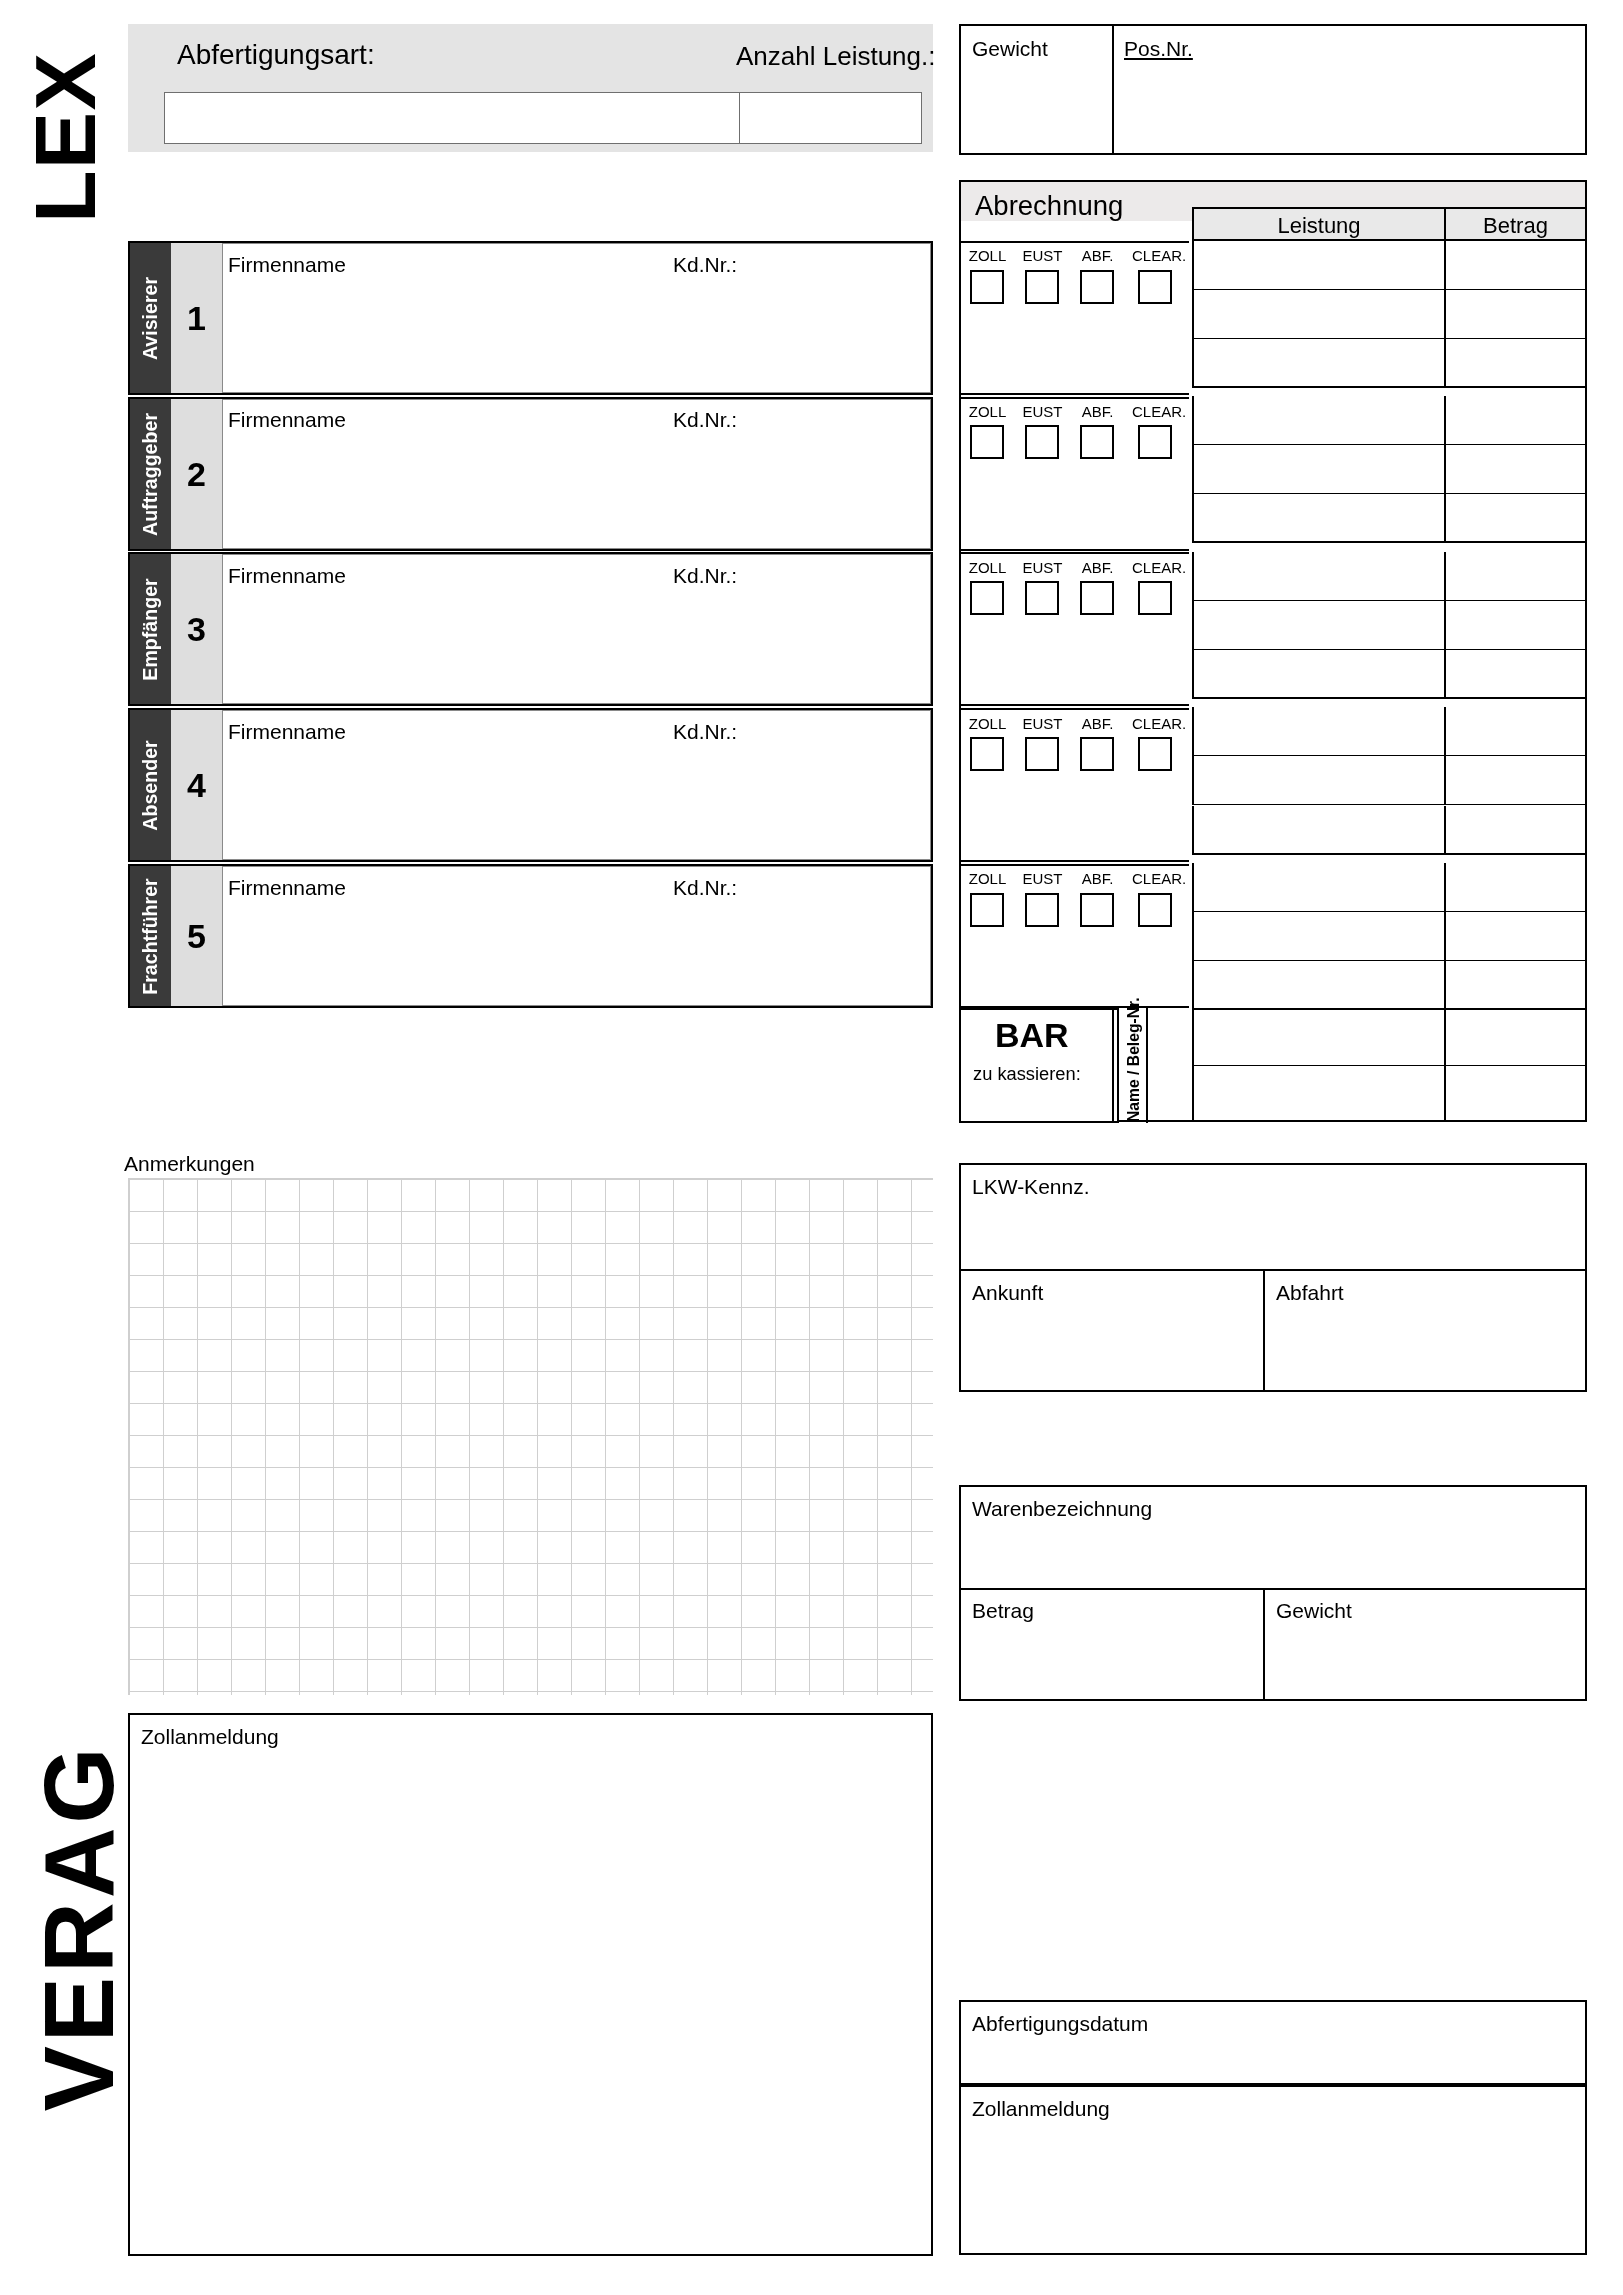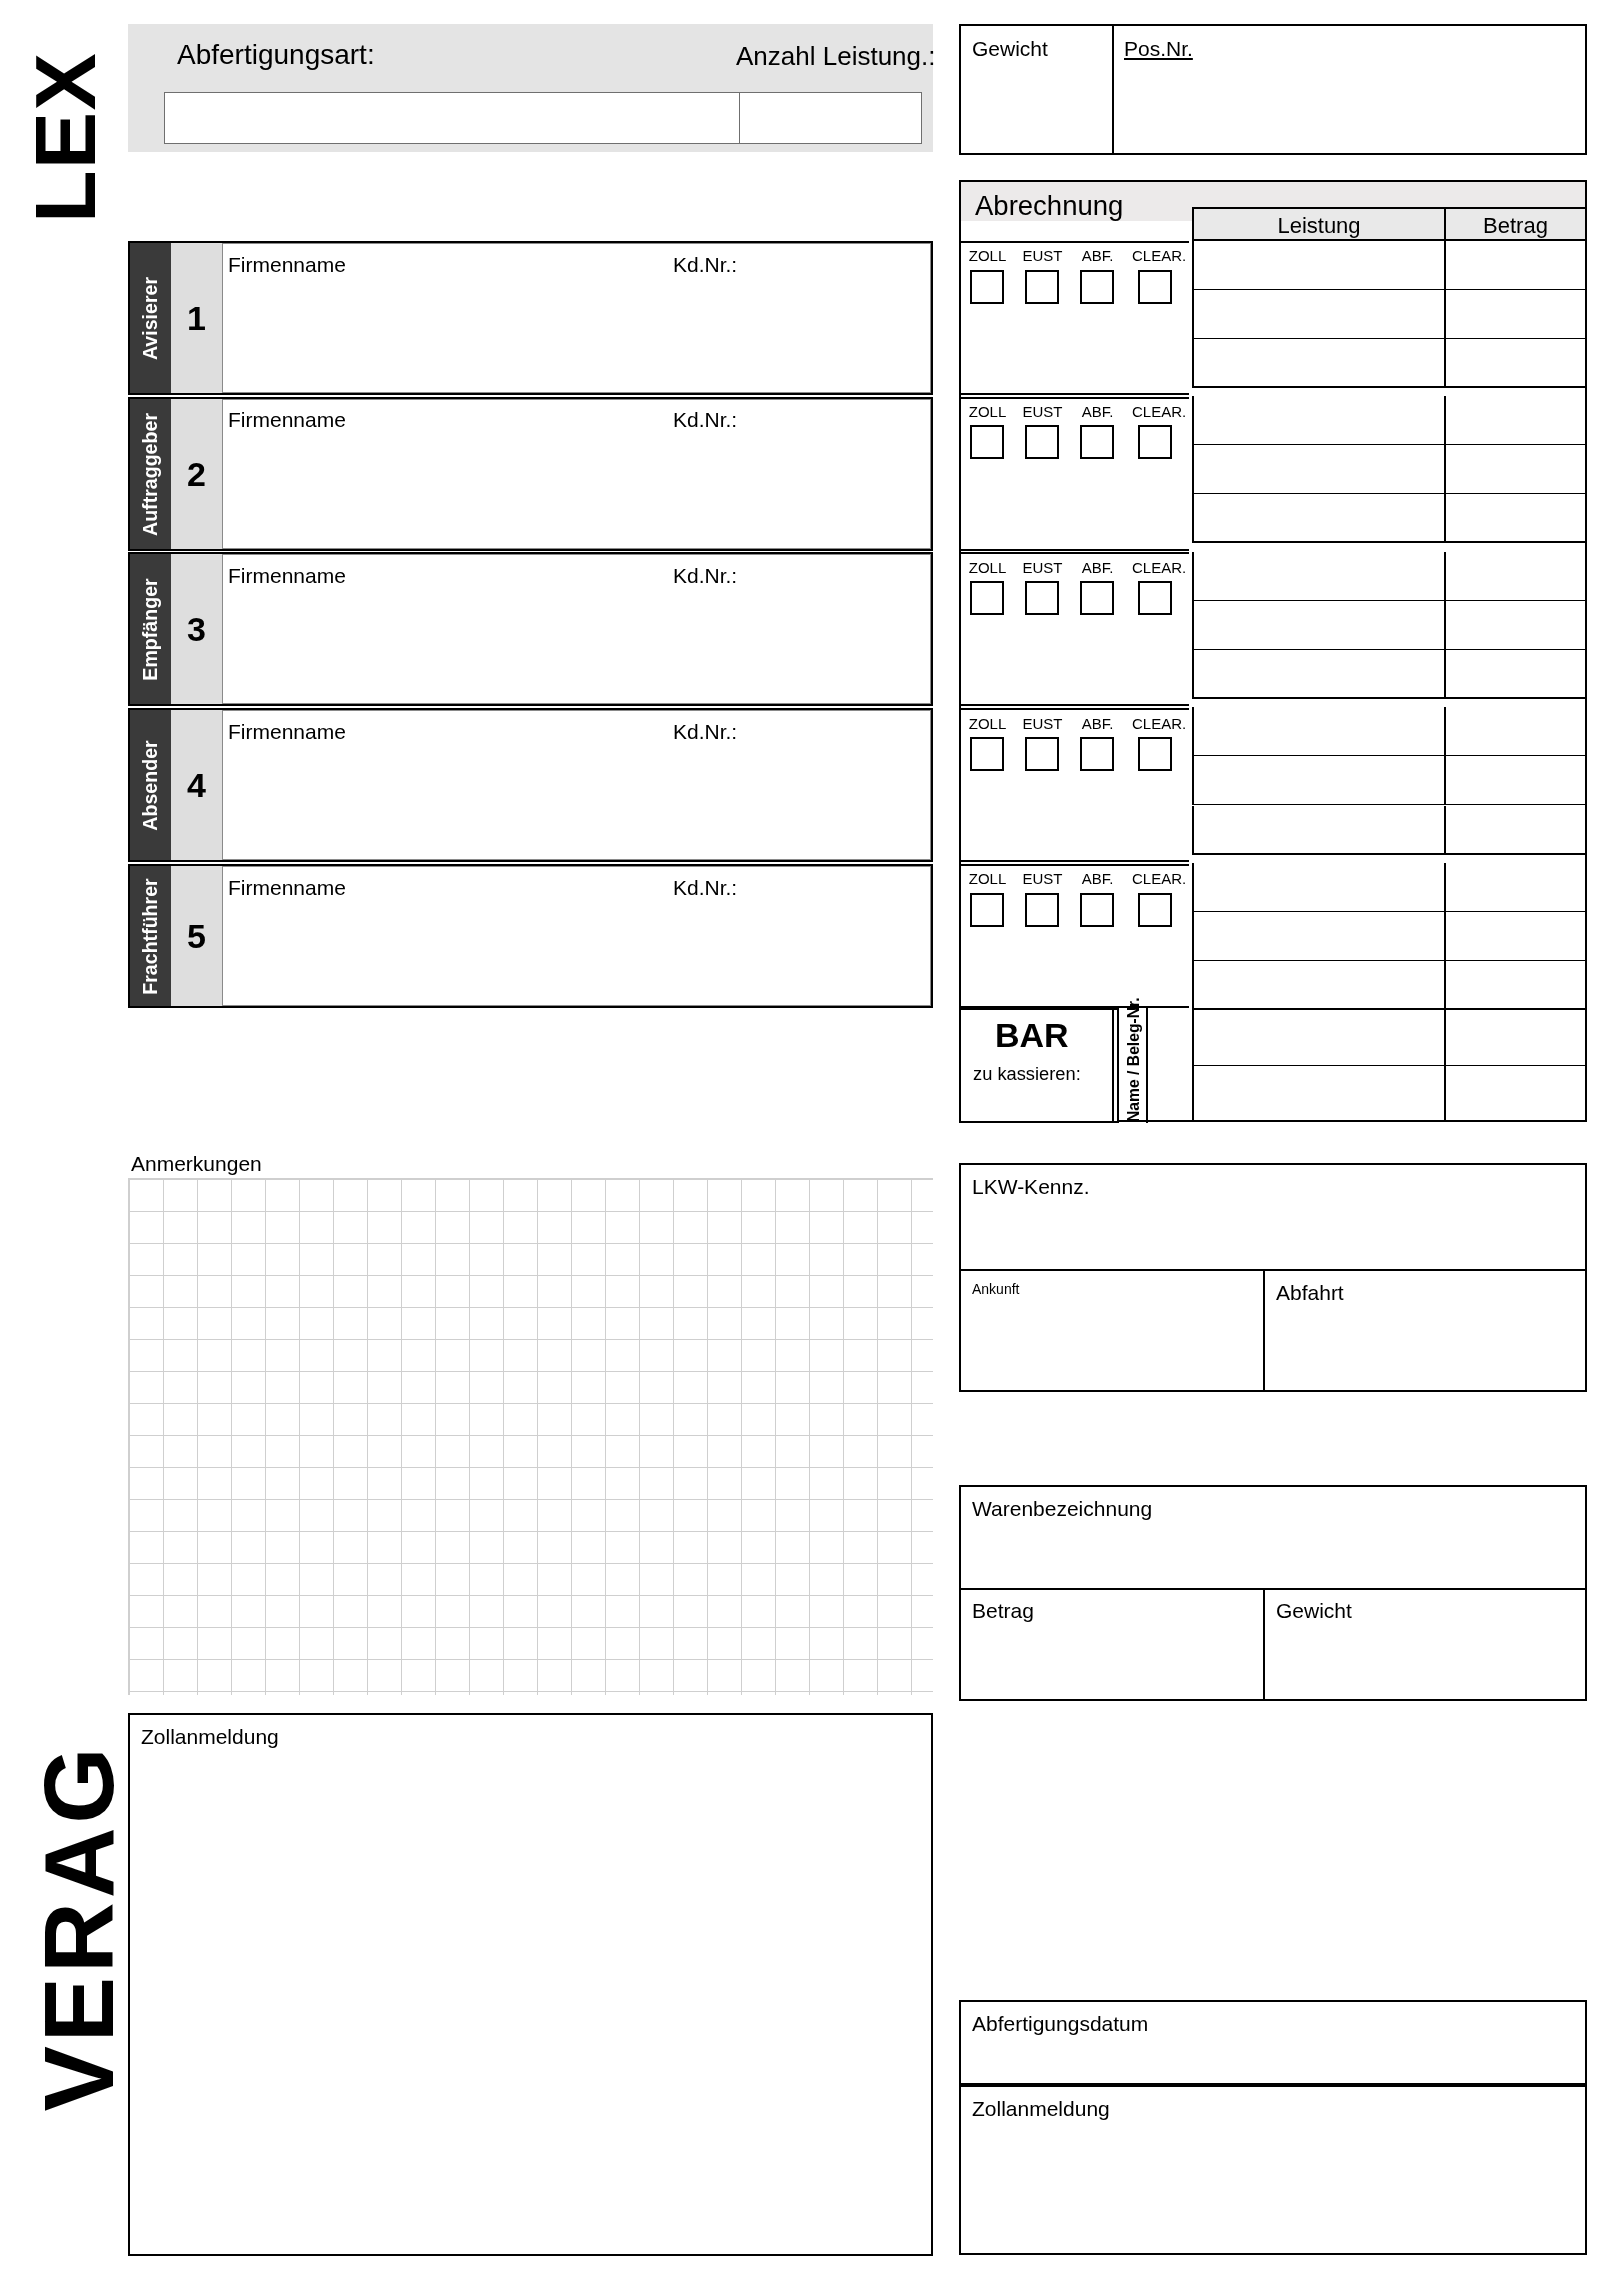--- a/index.html
+++ b/index.html
@@ -184,21 +184,21 @@
     left: -39px; top: 46px;
     width: 118px;
     transform: rotate(-90deg);
     font-size: 15.7px;
     font-weight: bold;
     text-align: center;
     white-space: nowrap;
   }
 
   
-  #anmerkungen-label { left: 131px; top: 1152px; font-size: 21px; }
+  #anmerkungen-label { left: 124px; top: 1152px; font-size: 21px; }
   #anmerkungen-grid {
     left: 128px; top: 1178px;
     width: 805px; height: 517px;
     background:
       repeating-linear-gradient(to right, #cfcfcf 0 1.3px, transparent 1.3px 34px),
       repeating-linear-gradient(to bottom, #cfcfcf 0 1.3px, transparent 1.3px 32px);
     border-top: 1.3px solid #cfcfcf;
     border-left: 1.3px solid #cfcfcf;
   }
 
@@ -206,21 +206,21 @@
   #zoll-box {
     left: 128px; top: 1713px;
     width: 805px; height: 543px;
   }
   #zoll-label { left: 141px; top: 1725px; font-size: 21px; }
 
   
   #lkw-box { left: 959px; top: 1163px; width: 628px; height: 229px; }
   #lkw-label { left: 972px; top: 1175px; font-size: 21px; }
   #lkw-divider { left: 959px; top: 1269px; width: 628px; height: 2px; background: #000; }
-  #ankunft-label { left: 972px; top: 1281px; font-size: 14px; }
+  #ankunft-label { left: 972px; top: 1281px; font-size: 21px; }
   #abfahrt-divider { left: 1263px; top: 1269px; width: 2px; height: 123px; background: #000; }
   #abfahrt-label { left: 1276px; top: 1281px; font-size: 21px; }
 
   #waren-box { left: 959px; top: 1485px; width: 628px; height: 216px; }
   #waren-label { left: 972px; top: 1497px; font-size: 21px; }
   #waren-divider { left: 959px; top: 1588px; width: 628px; height: 2px; background: #000; }
   #colli-label { left: 972px; top: 1599px; font-size: 21px; }
   #gewicht-divider { left: 1263px; top: 1588px; width: 2px; height: 113px; background: #000; }
   #gewicht-label { left: 1276px; top: 1599px; font-size: 21px; }
 

